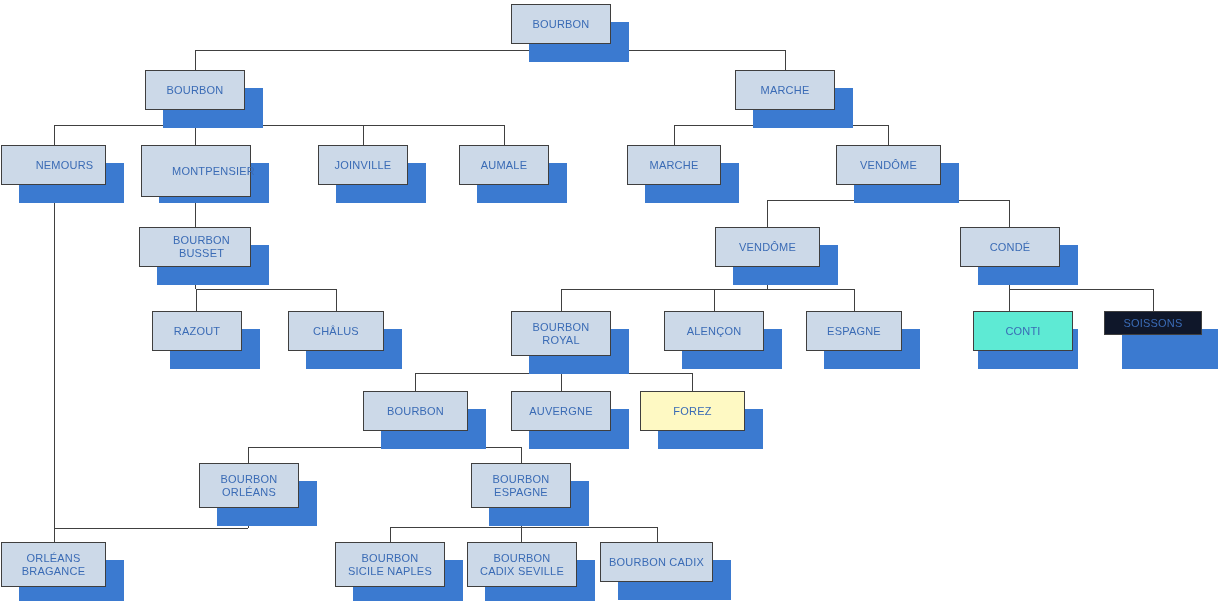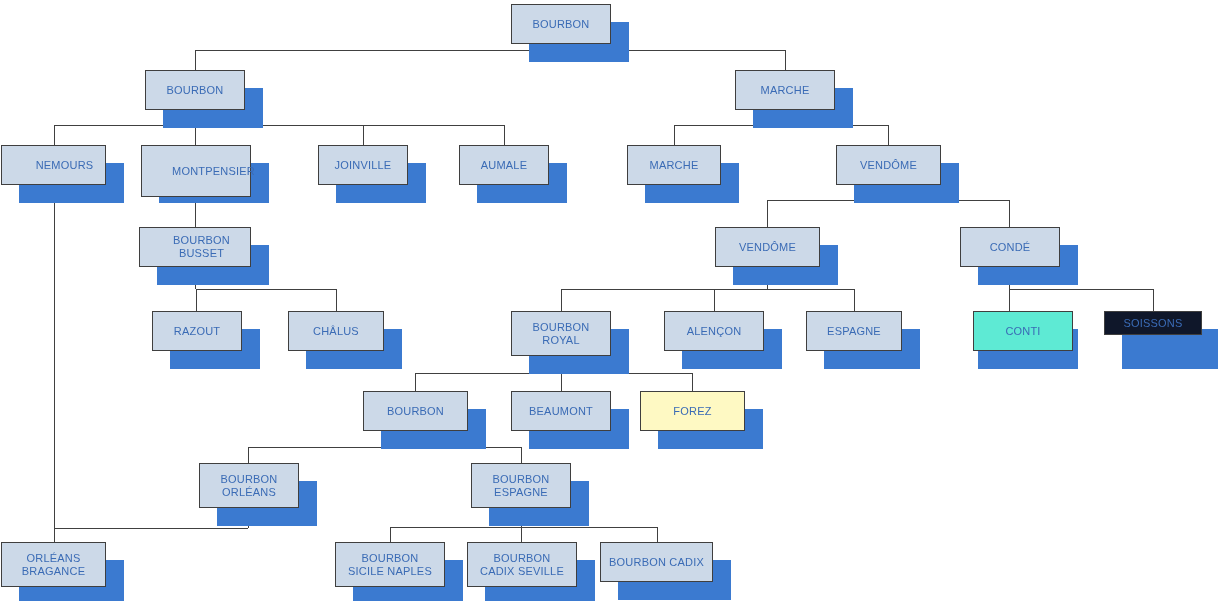--- a/index.html
+++ b/index.html
@@ -186,21 +186,21 @@
       <div class="shadow" style="left: 1122px; top: 329px; width: 98px; height: 40px; background: rgb(59, 122, 208);"></div>
       <div class="node" style="left: 1104px; top: 311px; width: 98px; height: 24px; background: #0f172a; border-color: rgb(63, 63, 63); text-align: center;">
         <span class="label" style="color: rgb(58, 107, 181);">SOISSONS</span>
       </div>
       <div class="shadow" style="left: 381px; top: 409px; width: 105px; height: 40px; background: rgb(59, 122, 208);"></div>
       <div class="node" style="left: 363px; top: 391px; width: 105px; height: 40px; background: rgb(204, 217, 232); border-color: rgb(63, 63, 63);">
         <span class="label" style="color: rgb(58, 107, 181);">BOURBON</span>
       </div>
       <div class="shadow" style="left: 529px; top: 409px; width: 100px; height: 40px; background: rgb(59, 122, 208);"></div>
       <div class="node" style="left: 511px; top: 391px; width: 100px; height: 40px; background: rgb(204, 217, 232); border-color: rgb(63, 63, 63);">
-        <span class="label" style="color: rgb(58, 107, 181);">BEAUMONT</span>
+        <span class="label" style="color: rgb(58, 107, 181);">AUVERGNE</span>
       </div>
       <div class="shadow" style="left: 658px; top: 409px; width: 105px; height: 40px; background: rgb(59, 122, 208);"></div>
       <div class="node" style="left: 640px; top: 391px; width: 105px; height: 40px; background: #fef9c3; border-color: rgb(63, 63, 63);">
         <span class="label" style="color: rgb(58, 107, 181);">FOREZ</span>
       </div>
       <div class="shadow" style="left: 217px; top: 481px; width: 100px; height: 45px; background: rgb(59, 122, 208);"></div>
       <div class="node" style="left: 199px; top: 463px; width: 100px; height: 45px; background: rgb(204, 217, 232); border-color: rgb(63, 63, 63);">
         <span class="label" style="color: rgb(58, 107, 181);">BOURBON
 ORLÉANS</span>
       </div>

